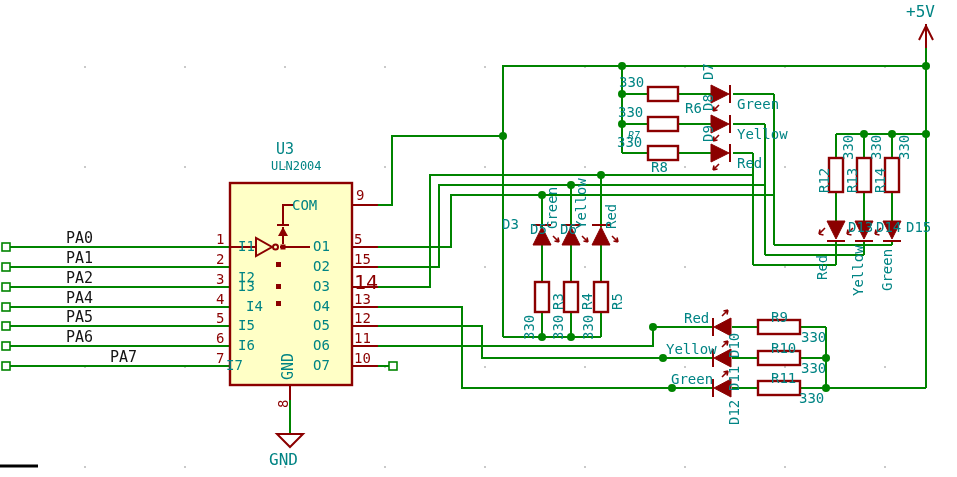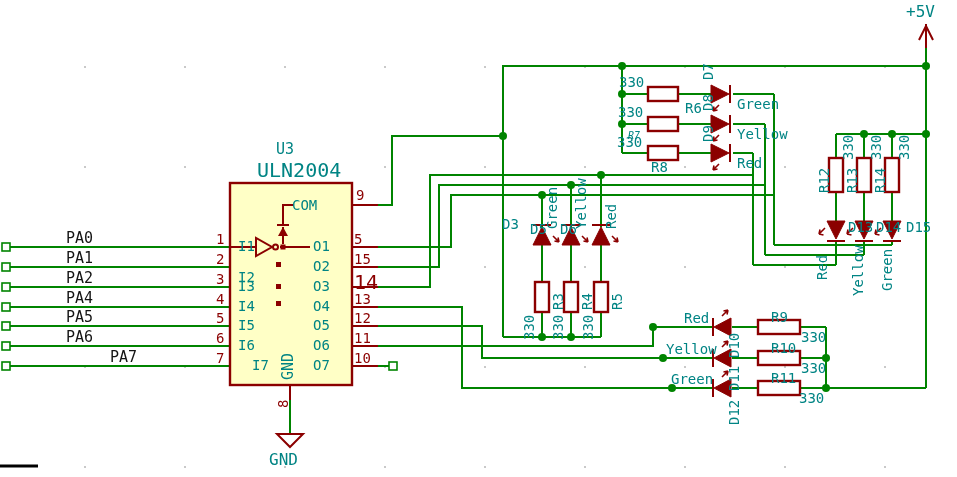--- a/index.html
+++ b/index.html
@@ -174,28 +174,28 @@
       <span class="lbl" style="left: 354px; top: 232px; font-size: 14px; color: rgb(139, 0, 0);">5</span>
       <span class="lbl" style="left: 354px; top: 252px; font-size: 14px; color: rgb(139, 0, 0);">15</span>
       <span class="lbl" style="left: 354px; top: 272px; font-size: 20px; color: rgb(139, 0, 0);">14</span>
       <span class="lbl" style="left: 354px; top: 292px; font-size: 14px; color: rgb(139, 0, 0); text-align: center;">13</span>
       <span class="lbl" style="left: 354px; top: 311px; font-size: 14px; color: rgb(139, 0, 0);">12</span>
       <span class="lbl" style="left: 354px; top: 331px; font-size: 14px; color: rgb(139, 0, 0);">11</span>
       <span class="lbl" style="left: 354px; top: 351px; font-size: 14px; color: rgb(139, 0, 0);">10</span>
       <span class="lbl" style="left: 356px; top: 188px; font-size: 14px; color: rgb(139, 0, 0);">9</span>
       <span class="lbl rot" style="left: 276px; top: 408px; font-size: 14px; color: rgb(139, 0, 0);">8</span>
       <span class="lbl" style="left: 276px; top: 142px; font-size: 15px; color: rgb(0, 132, 132);">U3</span>
-      <span class="lbl" style="left: 257px; top: 160px; font-size: 20px; color: rgb(0, 132, 132);">ULN2004</span>
+      <span class="lbl" style="left: 271px; top: 160px; font-size: 12px; color: rgb(0, 132, 132);">ULN2004</span>
       <span class="lbl" style="left: 238px; top: 239px; font-size: 14px; color: rgb(0, 132, 132);">I1</span>
       <span class="lbl" style="left: 238px; top: 270px; font-size: 14px; color: rgb(0, 132, 132);">I2</span>
       <span class="lbl" style="left: 238px; top: 279px; font-size: 14px; color: rgb(0, 132, 132);">I3</span>
-      <span class="lbl" style="left: 238px; top: 299px; font-size: 14px; color: rgb(0, 132, 132);">I4</span>
+      <span class="lbl" style="left: 246px; top: 299px; font-size: 14px; color: rgb(0, 132, 132);">I4</span>
       <span class="lbl" style="left: 238px; top: 318px; font-size: 14px; color: rgb(0, 132, 132);">I5</span>
       <span class="lbl" style="left: 238px; top: 338px; font-size: 14px; color: rgb(0, 132, 132);">I6</span>
-      <span class="lbl" style="left: 252px; top: 358px; font-size: 14px; color: rgb(0, 132, 132);">I7</span>
+      <span class="lbl" style="left: 226px; top: 358px; font-size: 14px; color: rgb(0, 132, 132);">I7</span>
       <span class="lbl" style="left: 313px; top: 239px; font-size: 14px; color: rgb(0, 132, 132);">O1</span>
       <span class="lbl" style="left: 313px; top: 259px; font-size: 14px; color: rgb(0, 132, 132);">O2</span>
       <span class="lbl" style="left: 313px; top: 279px; font-size: 14px; color: rgb(0, 132, 132);">O3</span>
       <span class="lbl" style="left: 313px; top: 299px; font-size: 14px; color: rgb(0, 132, 132);">O4</span>
       <span class="lbl" style="left: 313px; top: 318px; font-size: 14px; color: rgb(0, 132, 132);">O5</span>
       <span class="lbl" style="left: 313px; top: 338px; font-size: 14px; color: rgb(0, 132, 132);">O6</span>
       <span class="lbl" style="left: 313px; top: 358px; font-size: 14px; color: rgb(0, 132, 132);">O7</span>
       <span class="lbl" style="left: 292px; top: 198px; font-size: 14px; color: rgb(0, 132, 132);">COM</span>
       <span class="lbl rot" style="left: 281px; top: 380px; font-size: 15px; color: rgb(0, 132, 132);">GND</span>
       <span class="lbl" style="left: 906px; top: 4px; font-size: 16px; color: rgb(0, 132, 132);">+5V</span>

